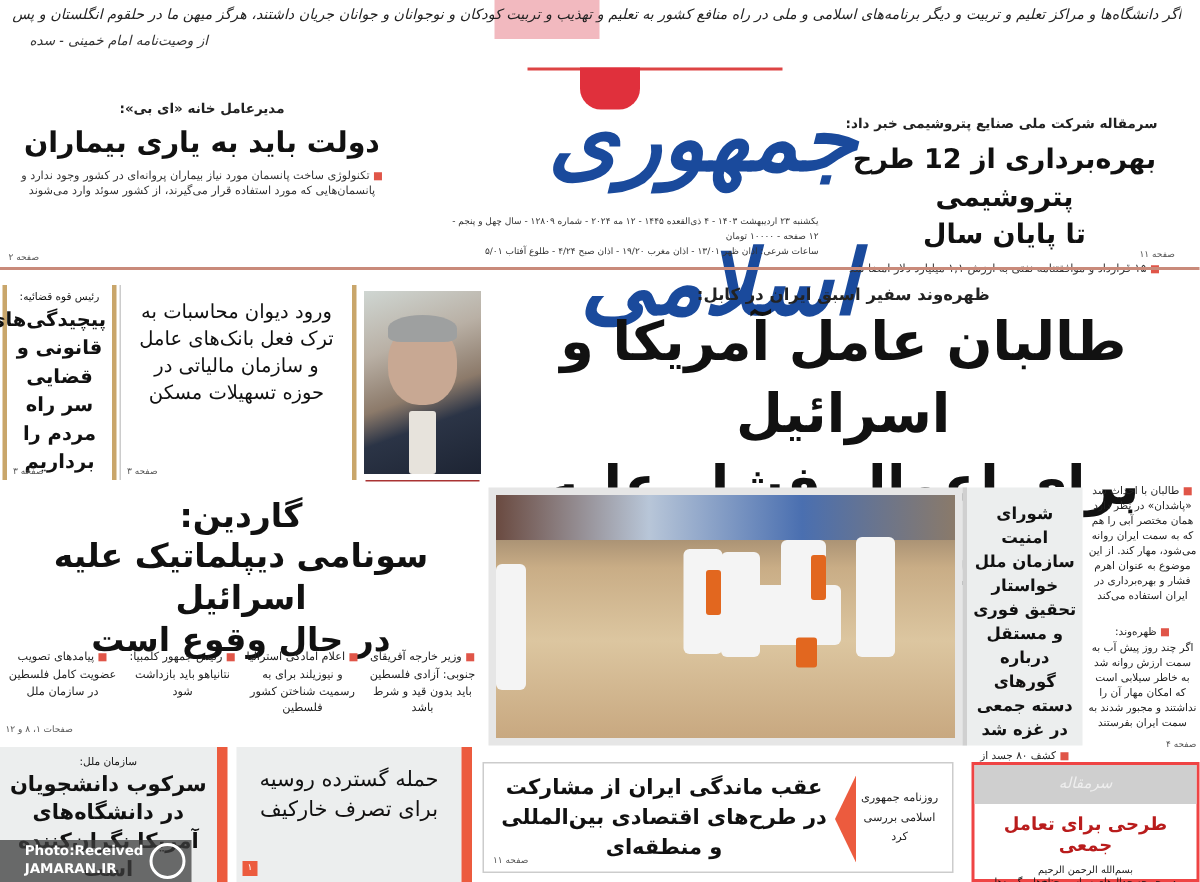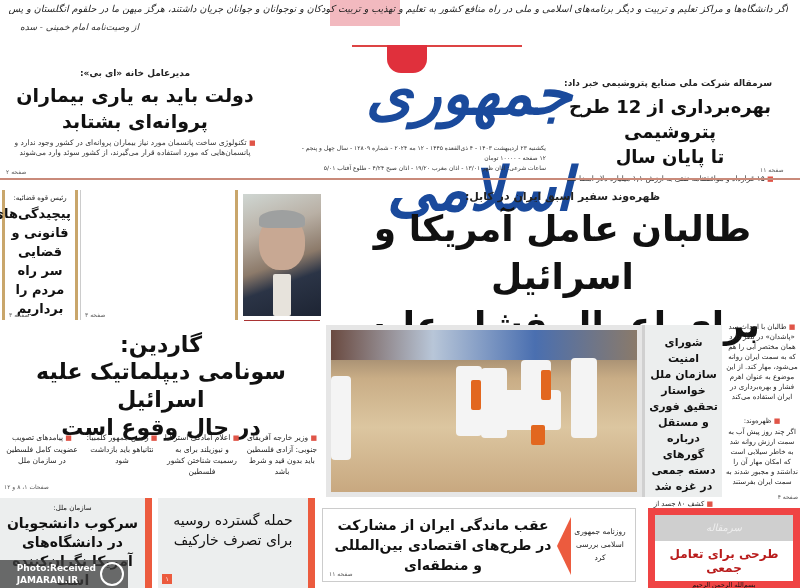--- a/index.html
+++ b/index.html
@@ -46,21 +46,20 @@
   <div class="mast-title">جمهوری اسلامی</div>
 </div>
 <div class="abs date-line">
   <div>یکشنبه ۲۳ اردیبهشت ۱۴۰۳ - ۴ ذی‌القعده ۱۴۴۵ - ۱۲ مه ۲۰۲۴ - شماره ۱۲۸۰۹ - سال چهل و پنجم - ۱۲ صفحه - ۱۰۰۰۰ تومان</div>
   <div>ساعات شرعی: اذان ظهر ۱۳/۰۱ - اذان مغرب ۱۹/۲۰ - اذان صبح ۴/۲۴ - طلوع آفتاب ۵/۰۱</div>
 </div>
 
 <div class="abs center" style="top:68px;left:10px;width:250px;">
   <div class="kicker">مدیرعامل خانه «ای بی»:</div>
   <div class="h-big" style="font-size:19px;line-height:26px;margin-top:4px;">دولت باید به یاری بیماران</div>
-  <div class="h-big" style="font-size:19px;line-height:26px;">پروانه‌ای بشتابد</div>
   <div class="lead bullet" style="margin-top:4px;font-size:7.5px;line-height:10px;">تکنولوژی ساخت پانسمان مورد نیاز بیماران پروانه‌ای در کشور وجود ندارد و پانسمان‌هایی که مورد استفاده قرار می‌گیرند، از کشور سوئد وارد می‌شوند</div>
 </div>
 <div class="abs page-ref" style="top:168px;left:6px;">صفحه ۲</div>
 
 <div class="abs center" style="top:78px;left:550px;width:240px;">
   <div class="kicker" style="text-align:right;padding-right:18px;">سرمقاله شرکت ملی صنایع پتروشیمی خبر داد:</div>
   <div class="h-big" style="font-size:18px;line-height:25px;margin-top:6px;">بهره‌برداری از 12 طرح پتروشیمی</div>
   <div class="h-big" style="font-size:18px;line-height:25px;">تا پایان سال</div>
   <div class="lead bullet" style="margin-top:4px;font-size:7.5px;">۱۵ قرارداد و موافقتنامه نفتی به ارزش ۱,۱ میلیارد دلار امضا شد</div>
 </div>
@@ -68,20 +67,21 @@
 
 <div class="abs rule" style="top:178px;left:0;width:800px;"></div>
 
 <div class="abs box-beige center" style="top:190px;left:2px;width:76px;height:130px;padding:4px 4px;">
   <div style="font-size:7px;">رئیس قوه قضائیه:</div>
   <div class="h-big" style="font-size:13px;line-height:19px;margin-top:2px;">پیچیدگی‌های قانونی و قضایی سر راه مردم را برداریم</div>
   <div class="page-ref" style="position:absolute;bottom:2px;left:4px;">صفحه ۳</div>
 </div>
 
 <div class="abs box-beige center" style="top:190px;left:80px;width:158px;height:130px;padding:10px 8px;border-left:1px solid #ccc;">
+  <div class="h-big" style="font-size:13px;line-height:18px;font-weight:normal;">ورود دیوان محاسبات به ترک فعل بانک‌های عامل و سازمان مالیاتی در حوزه تسهیلات مسکن</div>
   <div class="page-ref" style="position:absolute;bottom:2px;left:4px;">صفحه ۳</div>
 </div>
 
 <div class="abs photo-man" style="top:194px;left:243px;width:78px;height:122px;">
   <div class="fig" style="top:22px;left:16px;width:46px;height:54px;background:#c8a893;border-radius:45%;"></div>
   <div class="fig" style="top:16px;left:16px;width:46px;height:18px;background:#9ea0a0;border-radius:50% 50% 20% 20%;"></div>
   <div class="fig" style="top:80px;left:30px;width:18px;height:42px;background:#e7e3dc;border-radius:2px;"></div>
 </div>
 <div class="abs" style="top:320px;left:244px;width:76px;height:1px;background:#a33;"></div>
 
@@ -152,18 +152,18 @@
 <div class="abs redbar" style="top:498px;left:308px;width:7px;height:90px;"></div>
 
 <div class="abs" style="top:508px;left:322px;width:314px;height:74px;border:1px solid #ccc;background:#fff;">
   <div class="small-col" style="position:absolute;top:16px;right:6px;width:58px;font-size:7.5px;line-height:13px;">روزنامه جمهوری اسلامی بررسی کرد</div>
   <div style="position:absolute;top:10px;right:66px;width:0;height:0;border-top:30px solid transparent;border-bottom:30px solid transparent;border-right:0;border-left:18px solid transparent;"></div>
   <div style="position:absolute;top:8px;right:64px;width:14px;height:58px;background:#ec5b3e;clip-path:polygon(100% 0,100% 100%,0 50%);"></div>
   <div class="h-big center" style="position:absolute;top:6px;left:10px;width:220px;font-size:14px;line-height:20px;">عقب ماندگی ایران از مشارکت در طرح‌های اقتصادی بین‌المللی و منطقه‌ای</div>
   <div class="page-ref" style="position:absolute;bottom:4px;left:6px;">صفحه ۱۱</div>
 </div>
 
-<div class="abs" style="top:508px;left:648px;width:152px;height:80px;border:7px solid #ef4444;background:#fff;">
+<div class="abs" style="top:508px;left:648px;width:152px;height:80px;border:2px solid #ef4444;background:#fff;">
   <div style="height:26px;background:#cfcfcf;color:#eee;font-family:'DejaVu Serif',serif;font-style:italic;font-size:10px;line-height:26px;text-align:center;letter-spacing:8px;overflow:hidden;white-space:nowrap;"><span>سرمقاله</span></div>
   <div class="center" style="color:#b91c1c;font-weight:bold;font-size:12px;margin-top:6px;">طرحی برای تعامل جمعی</div>
   <div class="center" style="font-size:6.5px;margin-top:6px;">بسم‌الله الرحمن الرحیم</div>
   <div class="center" style="font-size:6.5px;">در بحبوحه جدال‌های سیاسی جناح‌ها و گروه‌ها</div>
 </div>
 
 </body></html>

